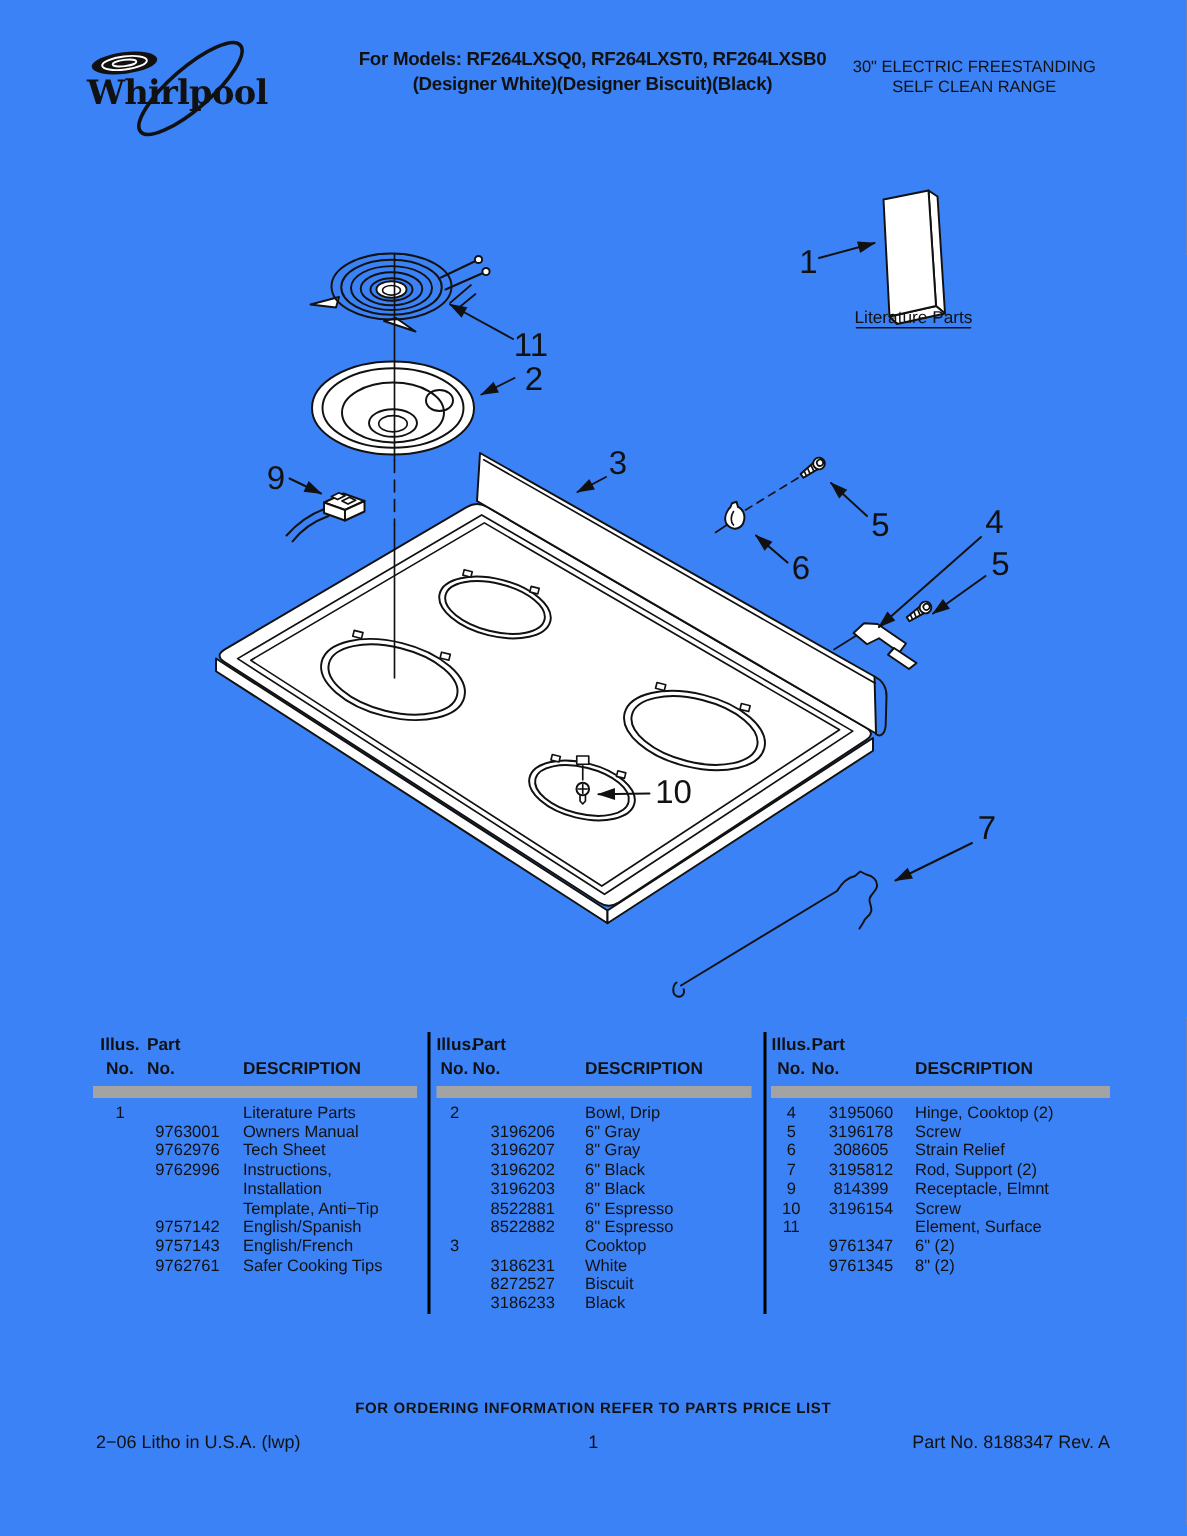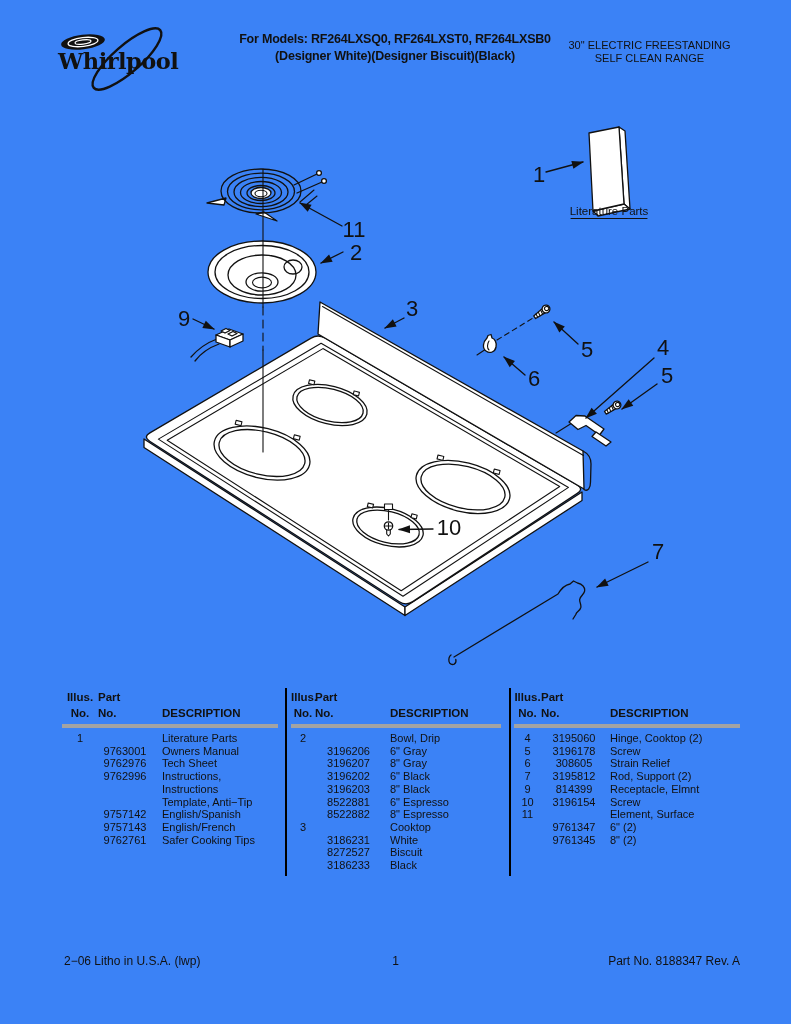--- a/index.html
+++ b/index.html
@@ -24,21 +24,21 @@
   .dash{stroke-dasharray:8 5;}
   .dash2{stroke-dasharray:5 4;}
   .call{font-size:22px;fill:#111;font-family:"Liberation Sans",sans-serif;}
   .cap{font-size:11.5px;fill:#111;font-family:"Liberation Sans",sans-serif;}
 
   
   .pcol{position:absolute;top:690px;font-size:11px;line-height:12.7px;}
   .col-a{left:62px;width:216px;--w1:36px;--w2:54px;--pl:10px;}
   .col-b{left:291px;width:210px;--w1:24px;--w2:67px;--pl:8px;}
   .col-c{left:514px;width:226px;--w1:27px;--w2:66px;--pl:3px;}
-  .phead{border-bottom:4px solid #a3a3a3;padding-bottom:3px;font-weight:bold;font-size:11.5px;}
+  .phead{border-bottom:8px solid #a3a3a3;padding-bottom:3px;font-weight:bold;font-size:11.5px;}
   .phr,.prow{display:grid;grid-template-columns:var(--w1) var(--w2) 1fr;}
   .phr{line-height:15.5px;}
   .c-illus{text-align:center;white-space:nowrap;}
   .c-part{text-align:center;white-space:nowrap;}
   .phr .c-part{text-align:left;}
   .c-desc{padding-left:var(--pl);white-space:nowrap;}
   .pbody{margin-top:4px;}
   .vdiv{position:absolute;top:688px;width:1.5px;height:188px;background:#000;}
 
   
@@ -272,21 +272,21 @@
           <span class="c-desc">Tech Sheet</span>
         </div>
         <div class="prow">
           <span class="c-illus"></span>
           <span class="c-part">9762996</span>
           <span class="c-desc">Instructions,</span>
         </div>
         <div class="prow">
           <span class="c-illus"></span>
           <span class="c-part"></span>
-          <span class="c-desc">Instructions</span>
+          <span class="c-desc">Installation</span>
         </div>
         <div class="prow">
           <span class="c-illus"></span>
           <span class="c-part"></span>
           <span class="c-desc">Template, Anti−Tip</span>
         </div>
         <div class="prow">
           <span class="c-illus"></span>
           <span class="c-part">9757142</span>
           <span class="c-desc">English/Spanish</span>
@@ -434,17 +434,18 @@
           <span class="c-illus"></span>
           <span class="c-part">9761345</span>
           <span class="c-desc">8" (2)</span>
         </div>
       </div>
   </div>
 
   <div class="vdiv" style="left:285px;"></div>
   <div class="vdiv" style="left:509px;"></div>
 
+  <div class="order-note">FOR ORDERING INFORMATION REFER TO PARTS PRICE LIST</div>
   <div class="litho">2−06 Litho in U.S.A. (lwp)</div>
   <div class="pageno">1</div>
   <div class="docpart">Part No. 8188347 Rev. A</div>
 
 </div>
 
 </body></html>

